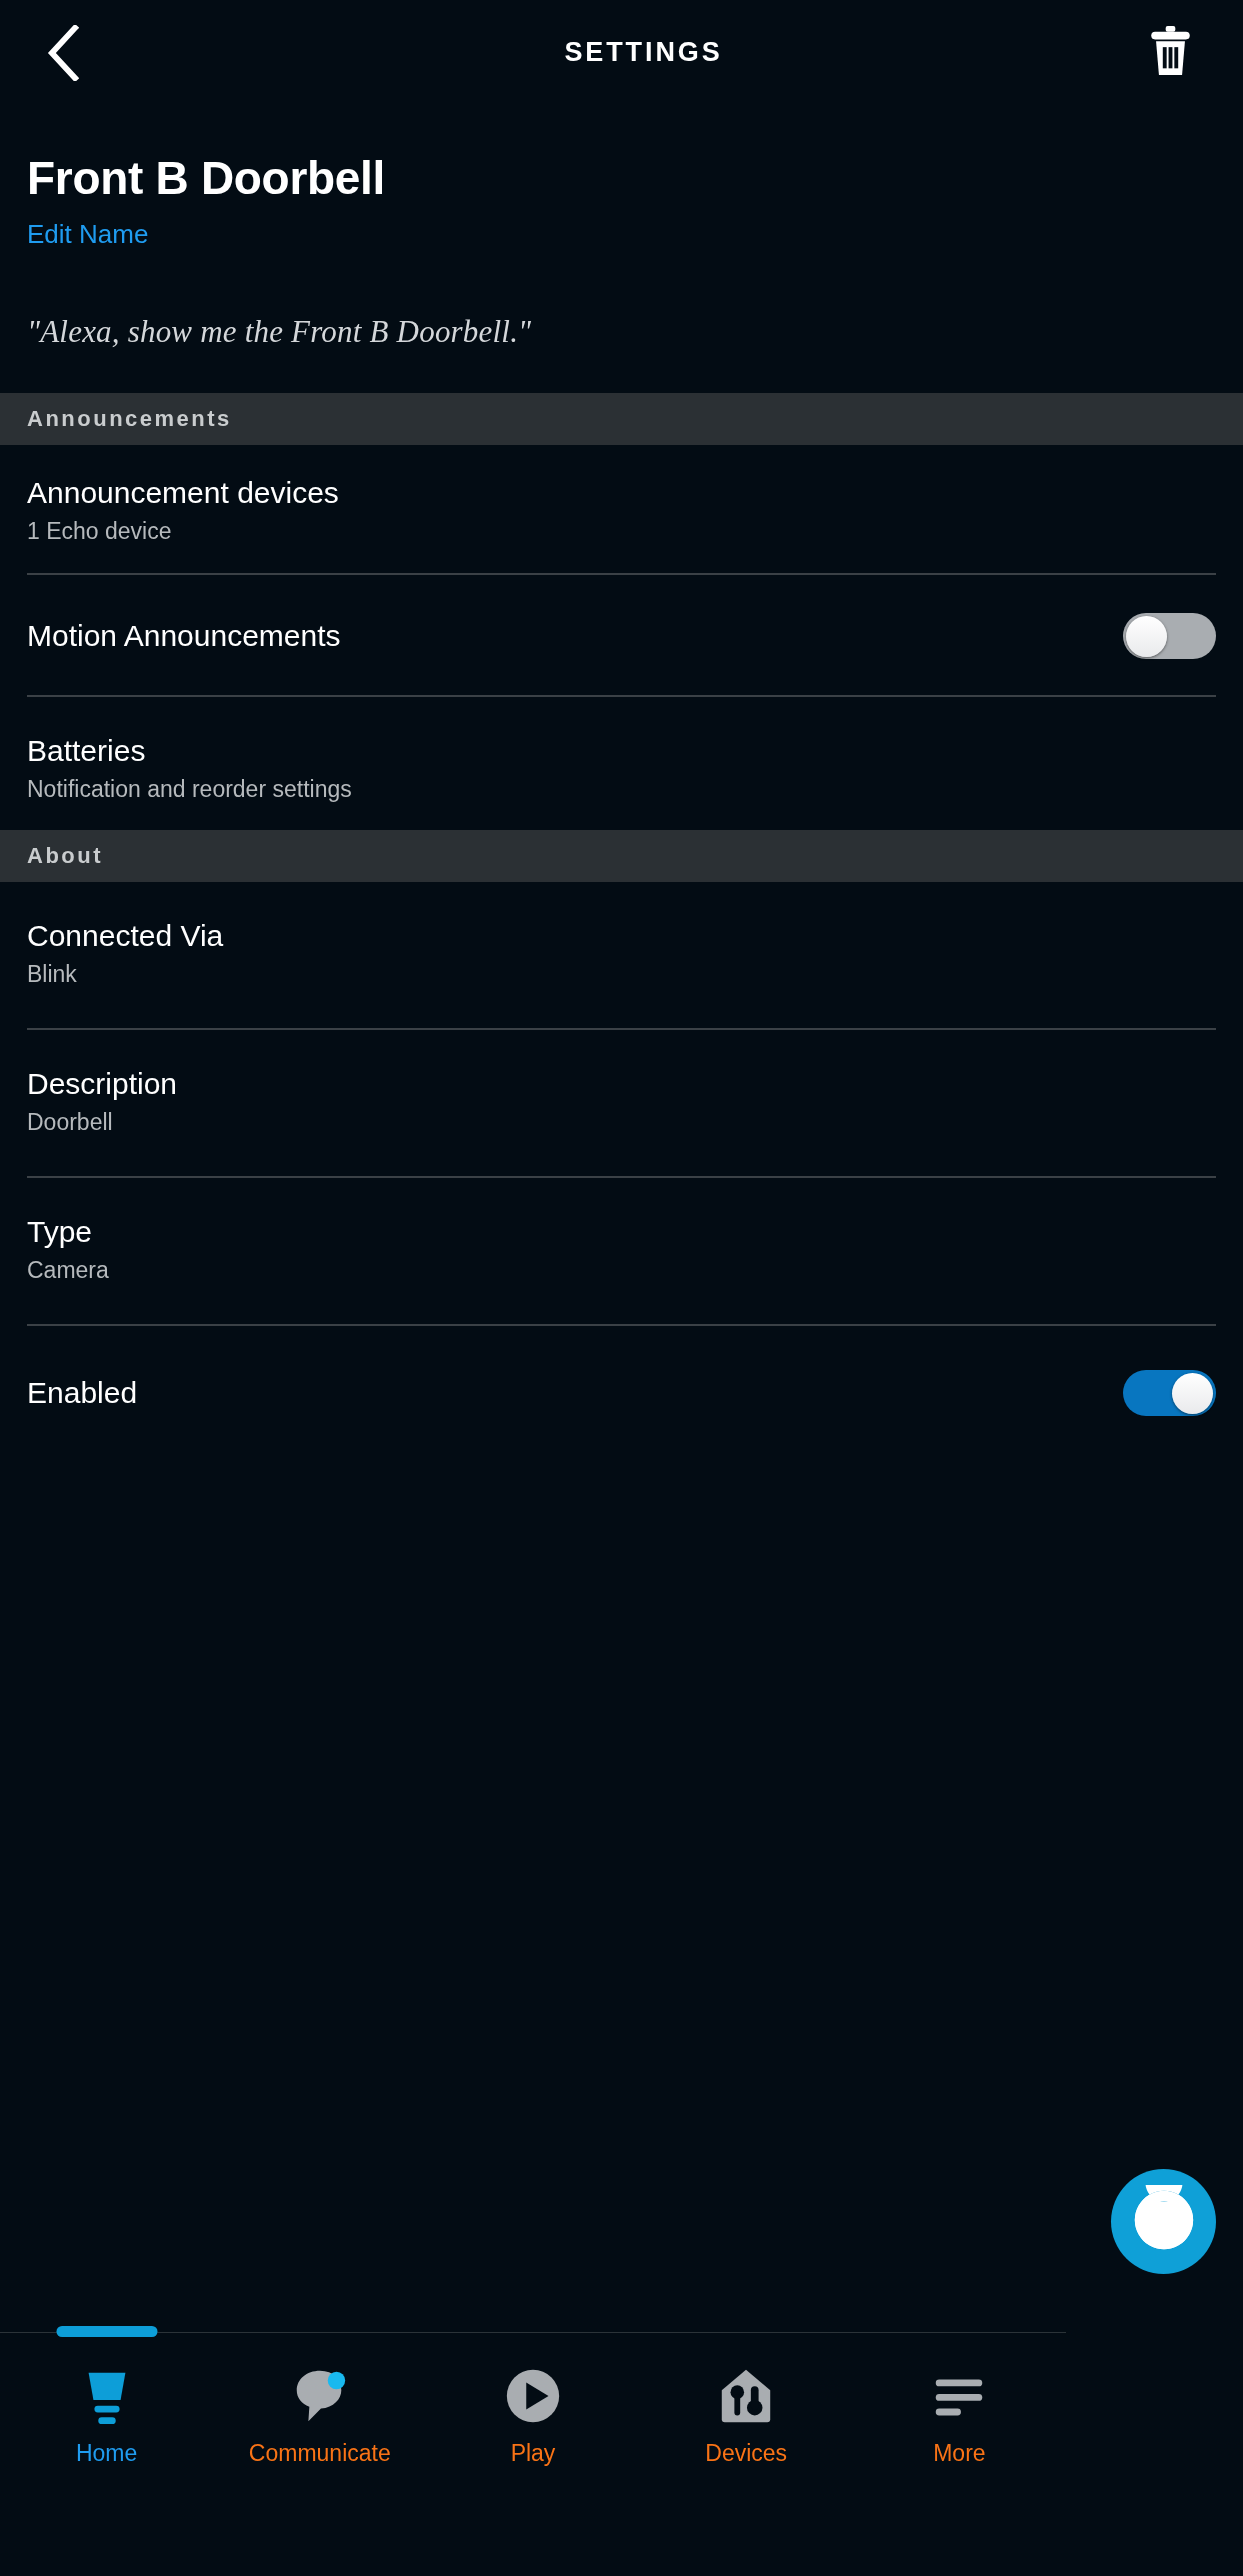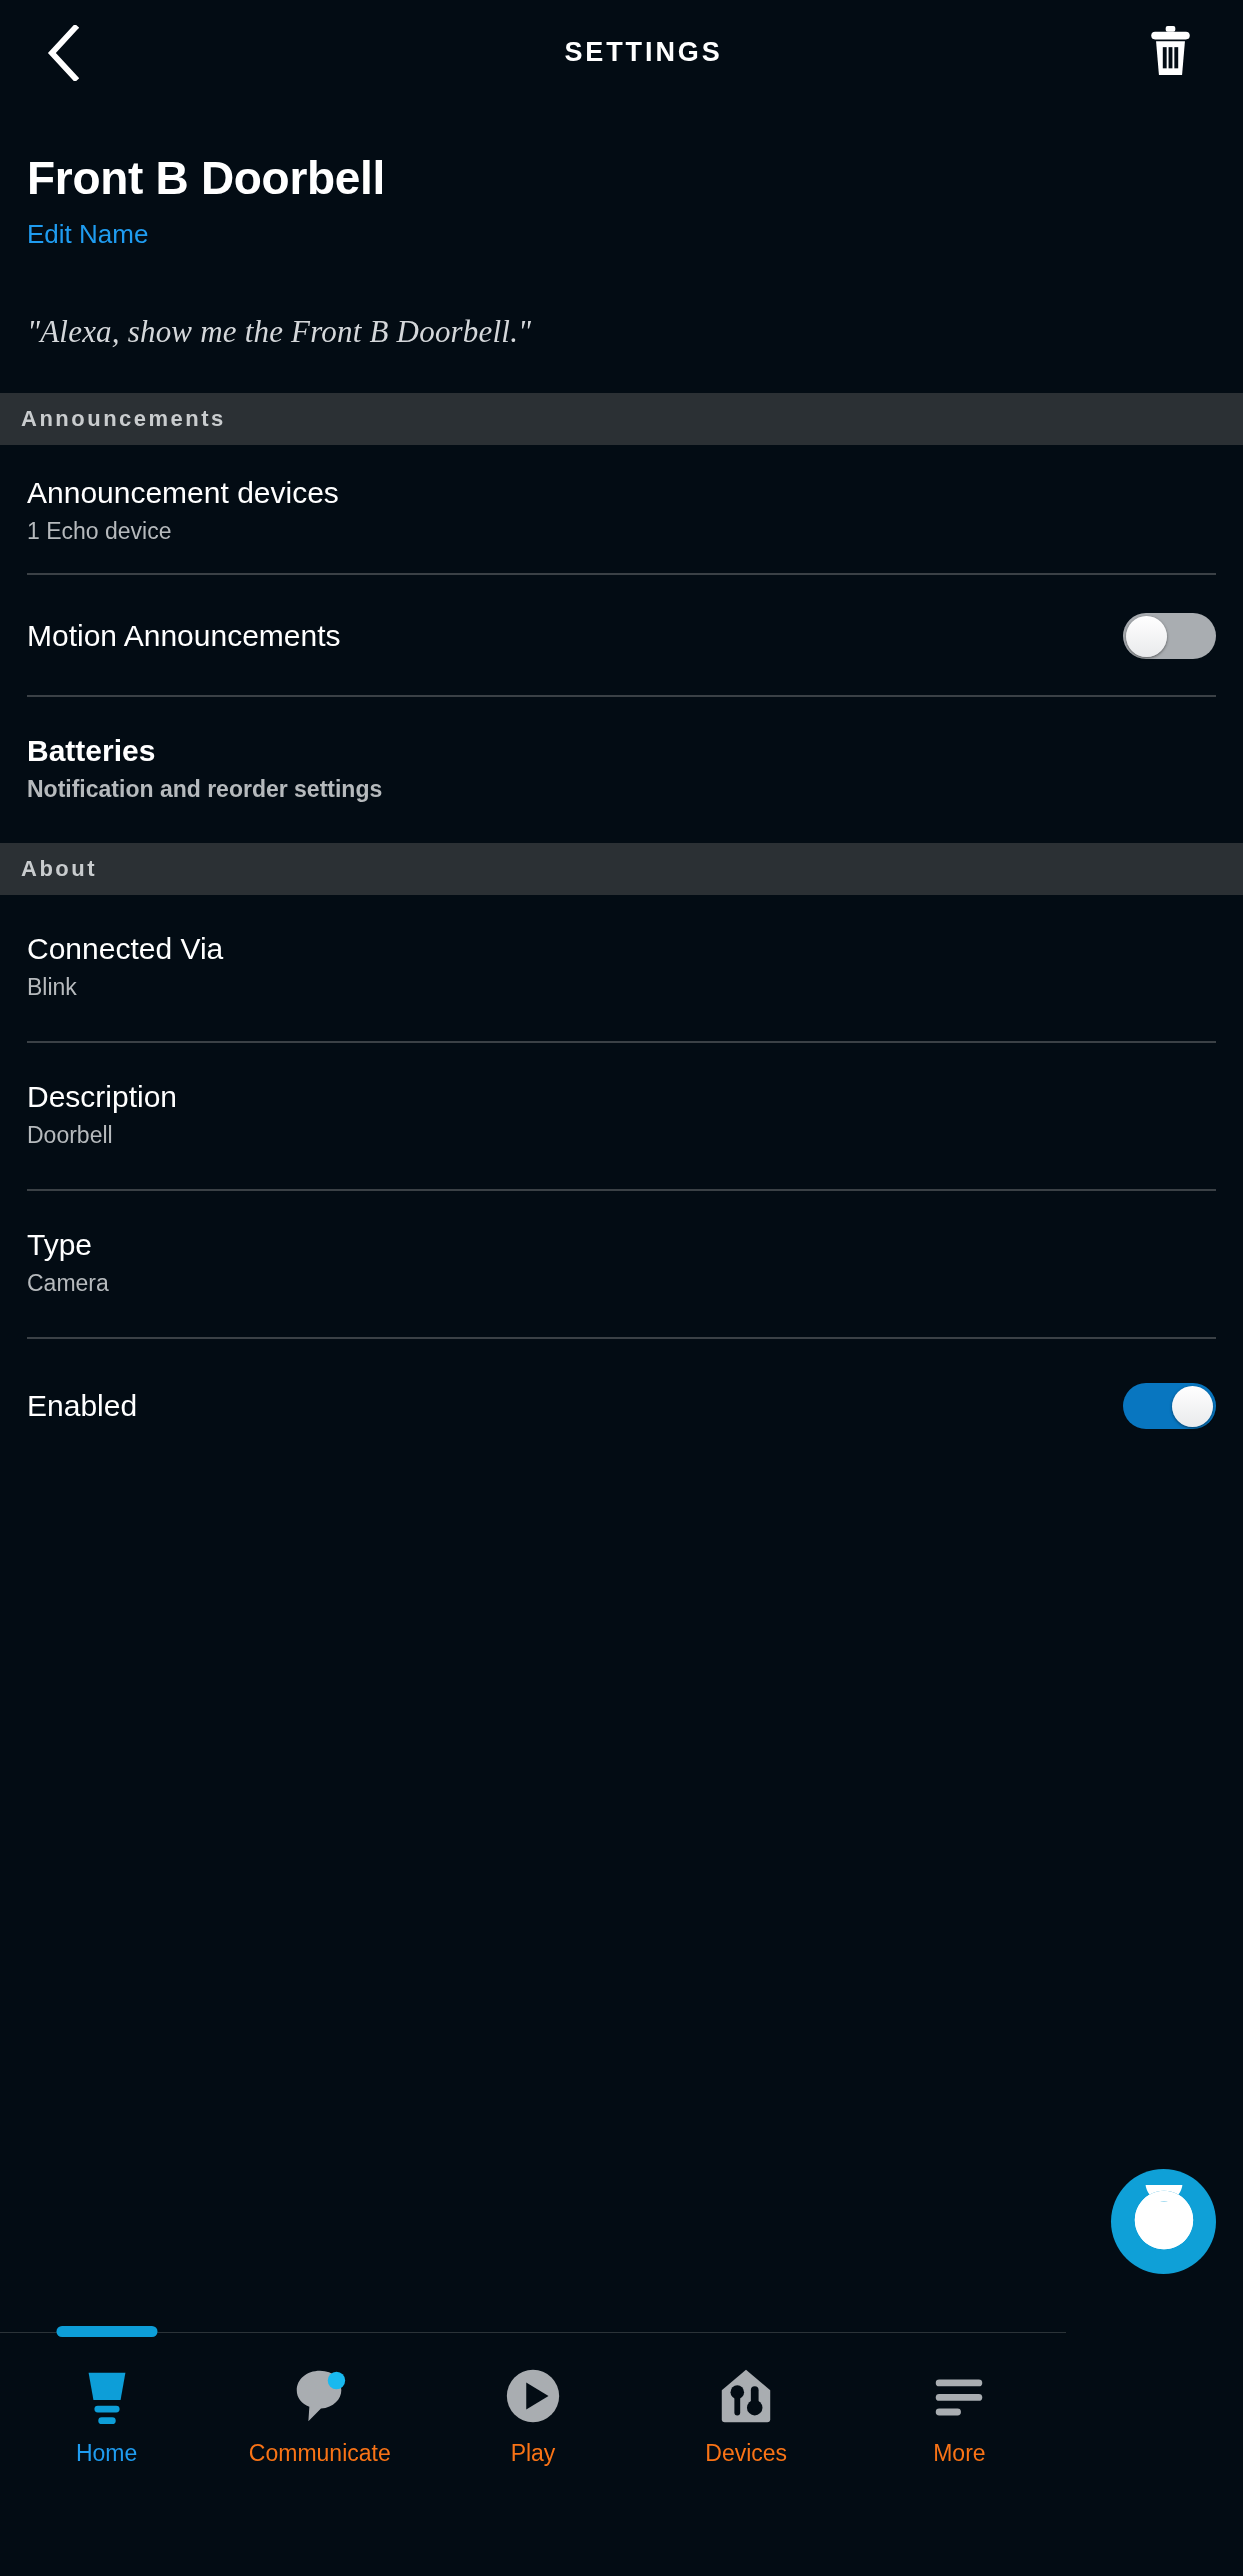--- a/index.html
+++ b/index.html
@@ -87,21 +87,21 @@
     letter-spacing: 0.2px;
   }
 
   
   .section-head {
     margin-top: 43px;
     background: #2b3034;
     height: 52px;
     display: flex;
     align-items: center;
-    padding-left: 21px;
+    padding-left: 27px;
     font-size: 22px;
     font-weight: 700;
     letter-spacing: 2.5px;
     color: #c9ccce;
   }
 
   
   .row {
     position: relative;
     padding: 29px 27px 27px 27px;
@@ -269,21 +269,21 @@
   <div class="row" style="min-height:120px;gap:28px;">
     <div class="row-text">
       <div class="row-title">Motion Announcements</div>
     </div>
     <div class="toggle off">
       <div class="knob"></div>
     </div>
   </div>
   <div class="divider"></div>
 
-  <div class="row" style="padding-top:35px;padding-bottom:39px;font-weight:bold;">
+  <div class="row" style="padding-top:35px;padding-bottom:26px;">
     <div class="row-text">
       <div class="row-title">Batteries</div>
       <div class="row-sub">Notification and reorder settings</div>
     </div>
   </div>
 
   <div class="section-head" style="margin-top:0;">About</div>
 
   <div class="row" style="padding-top:35px;padding-bottom:39px;">
     <div class="row-text">

